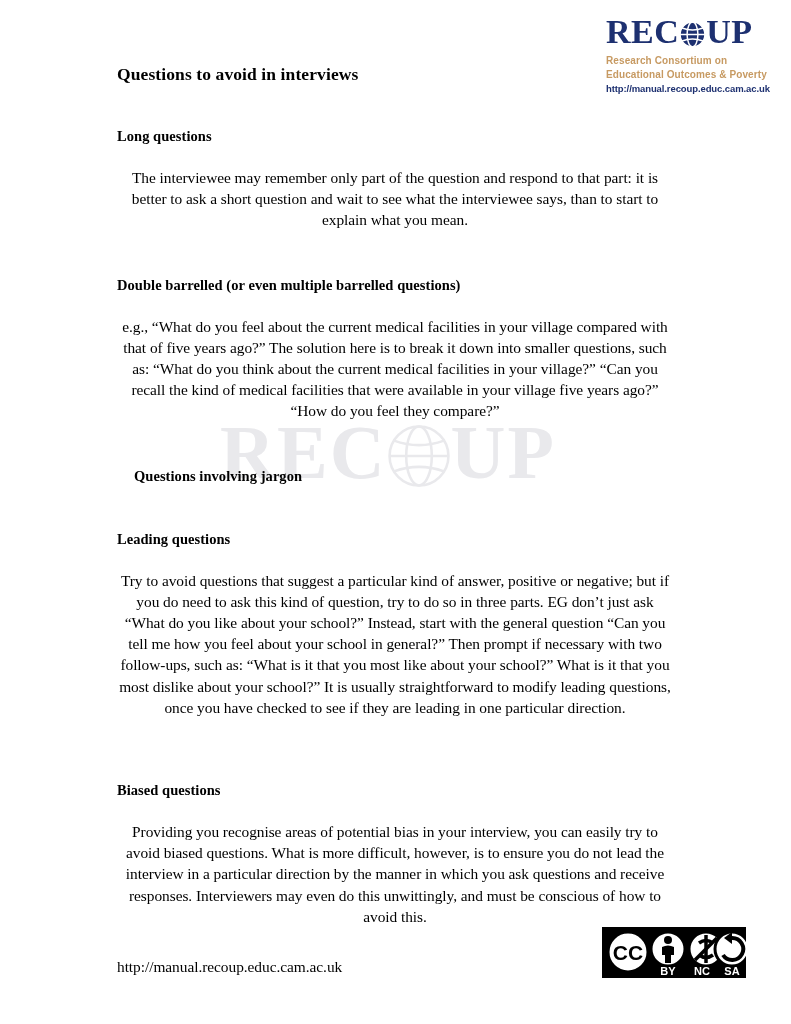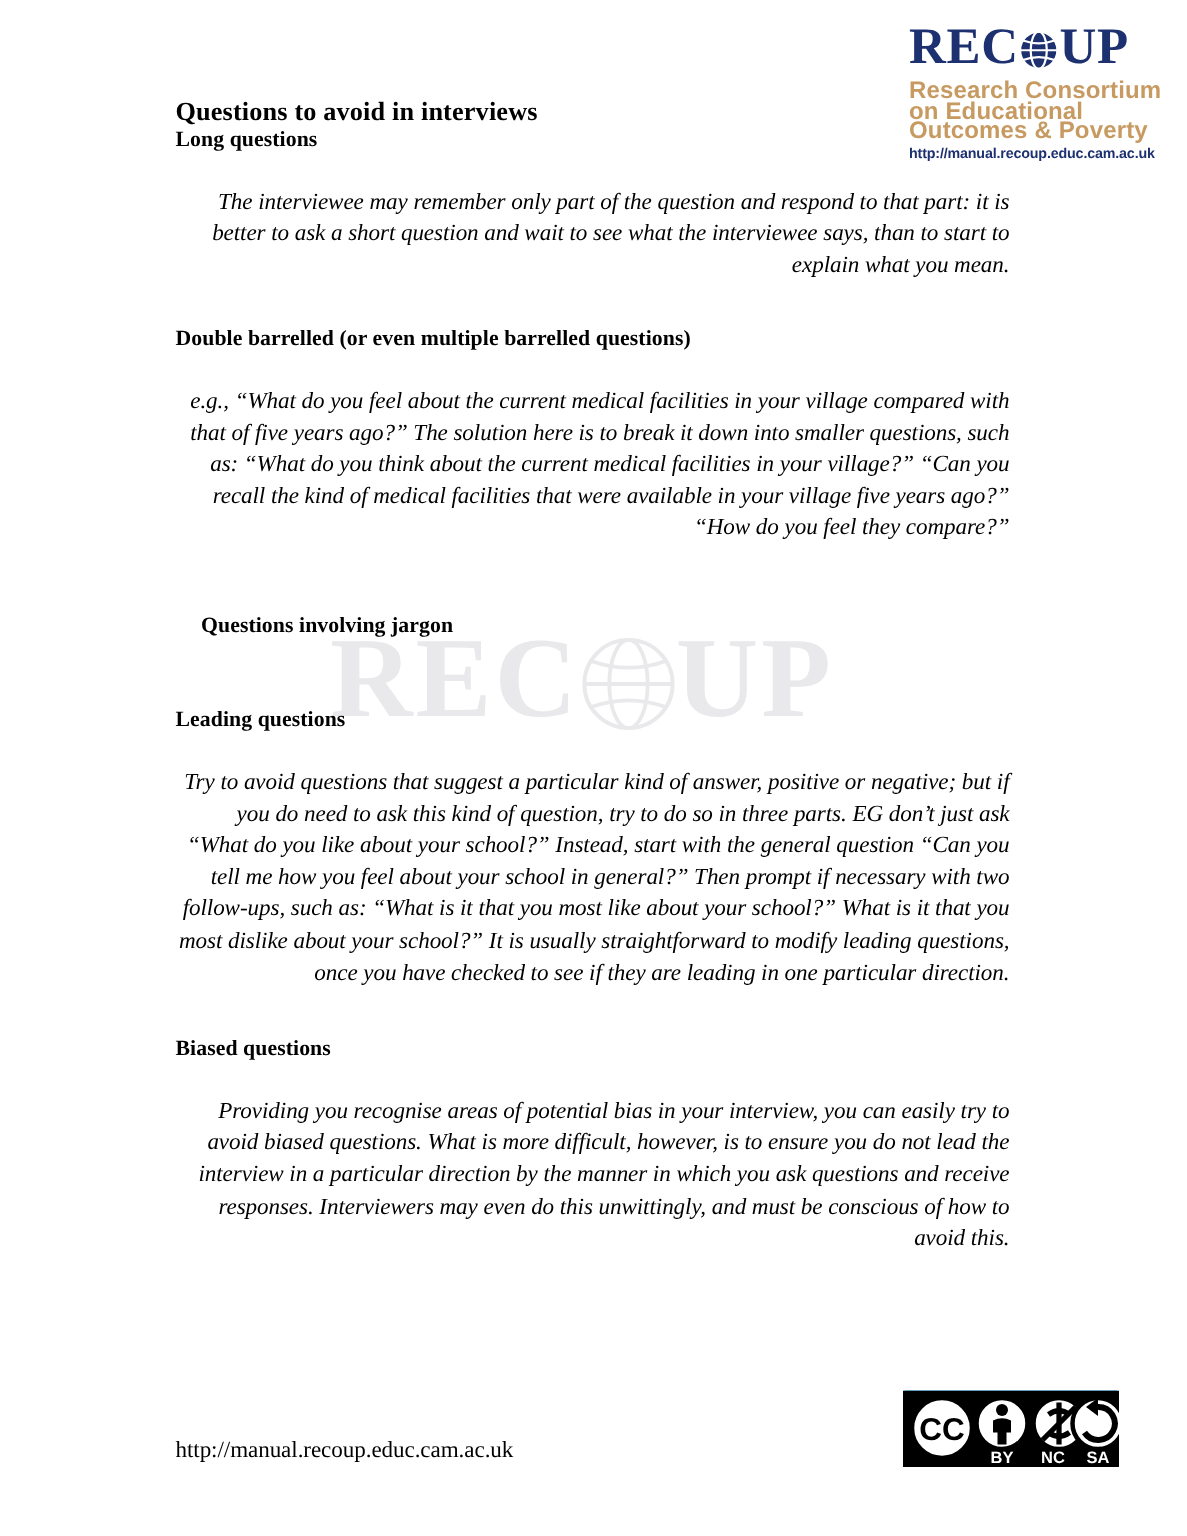--- a/index.html
+++ b/index.html
@@ -41,21 +41,21 @@
     width: 27px;
     height: 27px;
     margin: 0 0px;
     position: relative;
     top: 1px;
   }
   .logo-subtitle {
     margin-top: 4px;
     font-family: "Liberation Sans", "DejaVu Sans", sans-serif;
     font-weight: bold;
-    font-size: 16px;
+    font-size: 10px;
     line-height: 13.5px;
     color: #c79a62;
     letter-spacing: 0.1px;
   }
   .logo-url {
     margin-top: 2px;
     font-family: "Liberation Sans", "DejaVu Sans", sans-serif;
     font-weight: bold;
     font-size: 9.5px;
     color: #1d3070;
@@ -109,30 +109,29 @@
   .section-heading {
     font-size: 14.5px;
     font-weight: bold;
     margin: 0;
     letter-spacing: 0.05px;
   }
   .section-para {
     font-size: 15.4px;
     line-height: 21.2px;
     margin: 0;
-    text-align: right;
+    text-align: center;
     letter-spacing: -0.05px;
-    font-style: italic;
-  }
-  
-  .sec-long      { }
-  .sec-double    { margin-top: 30px; }
+  }
+  
+  .sec-long      { margin-top: 43px; }
+  .sec-double    { margin-top: 46px; }
   .sec-jargon    { margin-top: 46px; margin-left: 17px; }
   .sec-leading   { margin-top: 46px; }
-  .sec-biased    { margin-top: 32px; }
+  .sec-biased    { margin-top: 64px; }
   .section-heading + .section-para { margin-top: 22px; }
   .sec-jargon .section-heading + .section-para { margin-top: 17px; }
 
   
   .footer-url {
     position: absolute;
     left: 117px;
     top: 958px;
     font-size: 15.4px;
     letter-spacing: -0.05px;

